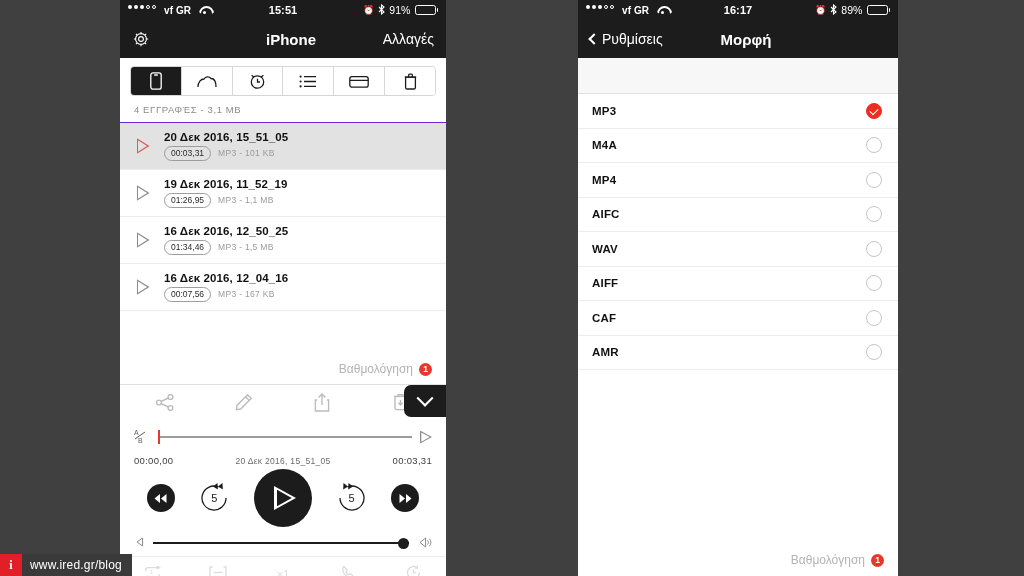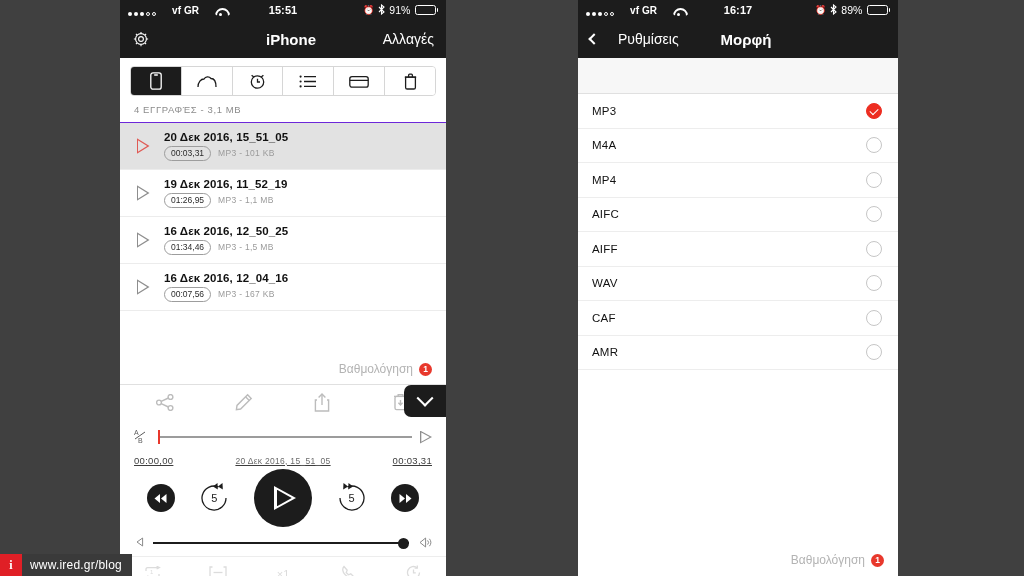--- a/index.html
+++ b/index.html
@@ -15,21 +15,21 @@
   .phone { position: absolute; top: 0; background: #ffffff; overflow: hidden; }
   .phone-left  { left: 120px; width: 326px; height: 576px; }
   .phone-right { left: 578px; width: 320px; height: 576px; }
 
   
   .statusbar {
     height: 20px; background: #1c1c1c; color: #ffffff;
     display: flex; align-items: center; padding: 0 8px;
     font-size: 10.5px; letter-spacing: .1px;
   }
-  .sb-left { display: flex; align-items: flex-end; gap: 16px; flex: 1 1 0; }
+  .sb-left { display: flex; align-items: flex-start; gap: 8px; flex: 1 1 0; }
   .sb-center { flex: 0 0 auto; font-weight: bold; font-size: 11px; }
   .sb-right { display: flex; align-items: center; gap: 4px; flex: 1 1 0; justify-content: flex-end; }
   .dots { display: inline-flex; gap: 2px; align-items: center; }
   .dots i { width: 4px; height: 4px; border-radius: 50%; background: #fff; display: block; }
   .dots i.hollow { background: transparent; border: 1px solid #fff; width: 4px; height: 4px; }
   .carrier { font-size: 10px; font-weight: bold; }
   .wifi { display: inline-block; width: 11px; height: 9px; position: relative; }
   .wifi::before {
     content: ""; position: absolute; left: 0; top: 1px;
     width: 11px; height: 11px; border: 2px solid #fff; border-radius: 50%;
@@ -49,21 +49,21 @@
   
   .navbar {
     height: 38px; background: #1c1c1c; color: #fff;
     display: flex; align-items: center; padding: 0 12px; position: relative;
   }
   .nav-title {
     position: absolute; left: 16px; right: 0; text-align: center;
     font-size: 15px; font-weight: bold; pointer-events: none;
   }
   .nav-right { margin-left: auto; font-size: 14px; position: relative; z-index: 2; }
-  .nav-left { font-size: 14px; display: flex; align-items: center; gap: 20px; position: relative; z-index: 2; }
+  .nav-left { font-size: 14px; display: flex; align-items: center; gap: 4px; position: relative; z-index: 2; }
   .gear { width: 18px; height: 18px; position: relative; display:block; }
   .chev-left { display: inline-block; width: 8px; height: 8px; border-left: 2px solid #fff; border-bottom: 2px solid #fff; transform: rotate(45deg); }
 
   
   .tabwrap { background: #fff; padding: 8px 10px 6px 10px; }
   .tabs {
     display: flex; border: 1px solid #d6d6d6; border-radius: 4px; overflow: hidden; height: 30px;
   }
   .tab {
     flex: 1; display: flex; align-items: center; justify-content: center;
@@ -140,21 +140,21 @@
   .scrubrow { display: flex; align-items: center; gap: 8px; padding: 0 14px; height: 28px; }
   .ab { font-size: 13px; color: #5a5a5a; width: 16px; text-align: center; }
   .track { position: relative; flex: 1; height: 2px; background: #9c9c9c; }
   .track .head { position: absolute; left: 0; top: -6px; width: 2px; height: 14px; background: #e8382c; }
   .endplay-ic { position: relative; width: 12px; height: 13px; }
   .endplay-ic::before { content:""; position:absolute; inset:0; background:#8e8e8e; clip-path: polygon(0 0, 100% 50%, 0 100%); }
   .endplay-ic::after { content:""; position:absolute; left:1.3px; top:1.9px; width:8.4px; height:9.3px; background:#fff; clip-path: polygon(0 0, 100% 50%, 0 100%); }
 
   .timerow {
     display: flex; align-items: center; justify-content: space-between;
-    padding: 4px 14px 0 14px; font-size: 9.5px; color: #3c3c3c; letter-spacing: .3px; text-decoration: underline;
+    padding: 4px 14px 0 14px; font-size: 9.5px; color: #3c3c3c; letter-spacing: .3px;
   }
   .timerow .mid { color: #6b6b6b; font-size: 8.5px; }
 
   .transport { display: flex; align-items: center; justify-content: space-around; height: 64px; padding: 0 16px; }
   .rnd { background: #1c1c1c; border-radius: 50%; display: flex; align-items: center; justify-content: center; color: #fff; }
   .rnd.sm { width: 28px; height: 28px; font-size: 10px; }
   .rnd.big { width: 58px; height: 58px; }
   .big-tri-ic { position: relative; width: 22px; height: 24px; margin-left: 4px; }
   .big-tri-ic::before { content:""; position:absolute; inset:0; background:#fff; clip-path: polygon(0 0, 100% 50%, 0 100%); }
   .big-tri-ic::after { content:""; position:absolute; left:2.6px; top:3.6px; width:15.2px; height:16.8px; background:#1c1c1c; clip-path: polygon(0 0, 100% 50%, 0 100%); }
@@ -172,21 +172,21 @@
   }
   .bb { flex: 1; display: flex; align-items: center; justify-content: center; color: #dcdcdc; font-size: 11px; }
 
   
   .fmt-top { height: 36px; background: #f7f7f7; border-bottom: 1px solid #e0e0e0; }
   .fmt-list { background: #fff; }
   .fmt-row {
     display: flex; align-items: center; justify-content: space-between;
     height: 34.5px; padding: 0 16px 0 14px; border-bottom: 1px solid #ededed;
   }
-  .fmt-label { font-size: 11.5px; color: #111; font-weight: normal; letter-spacing: .2px; }
+  .fmt-label { font-size: 11.5px; color: #111; font-weight: bold; letter-spacing: .2px; }
   .radio { width: 16px; height: 16px; border-radius: 50%; border: 1.3px solid #c6c6c6; }
   .radio.on {
     background: #ed2d21; border-color: #ed2d21;
     display: flex; align-items: center; justify-content: center; position: relative;
   }
   .radio.on::after {
     content: ""; width: 7px; height: 3.5px;
     border-left: 1.6px solid #fff; border-bottom: 1.6px solid #fff;
     transform: rotate(-45deg) translate(0.4px,-0.6px);
   }
@@ -600,25 +600,25 @@
         </div>
         <div class="fmt-row">
           <span class="fmt-label">MP4</span>
           <span class="radio"></span>
         </div>
         <div class="fmt-row">
           <span class="fmt-label">AIFC</span>
           <span class="radio"></span>
         </div>
         <div class="fmt-row">
+          <span class="fmt-label">WAV</span>
+          <span class="radio"></span>
+        </div>
+        <div class="fmt-row">
           <span class="fmt-label">AIFF</span>
-          <span class="radio"></span>
-        </div>
-        <div class="fmt-row">
-          <span class="fmt-label">WAV</span>
           <span class="radio"></span>
         </div>
         <div class="fmt-row">
           <span class="fmt-label">CAF</span>
           <span class="radio"></span>
         </div>
         <div class="fmt-row">
           <span class="fmt-label">AMR</span>
           <span class="radio"></span>
         </div>

